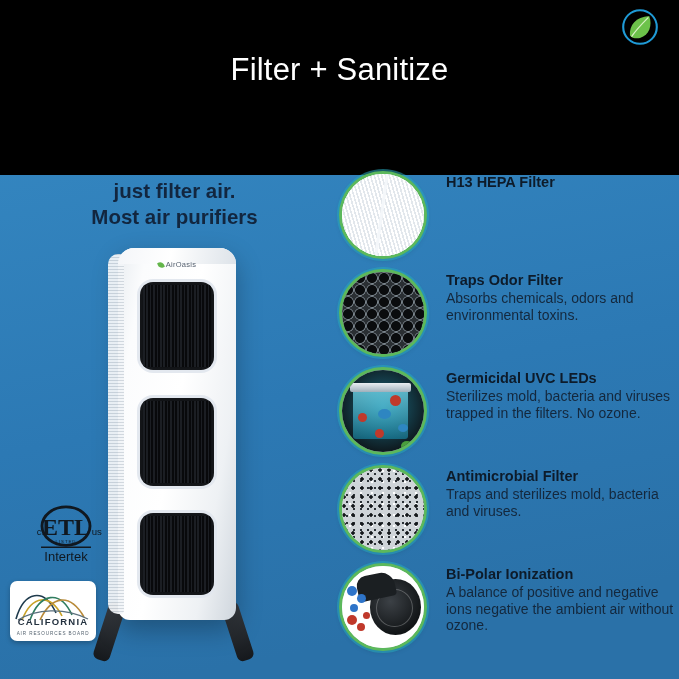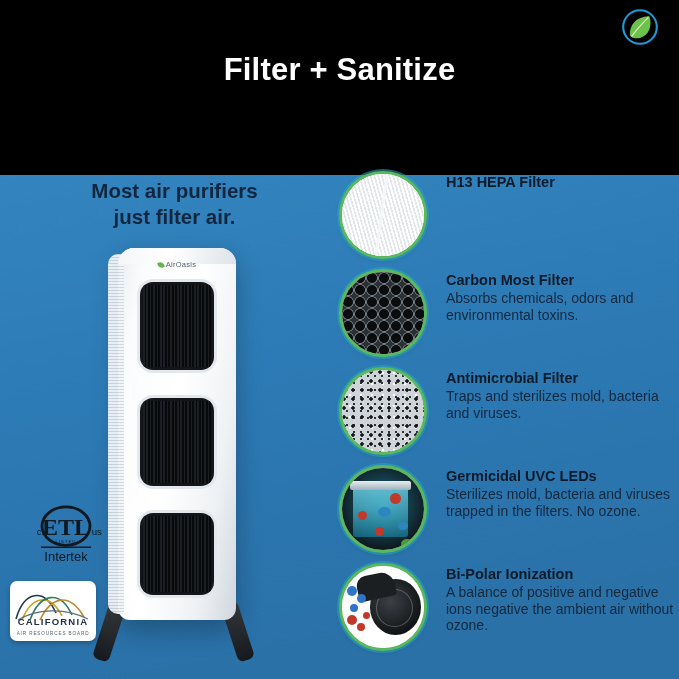--- a/index.html
+++ b/index.html
@@ -8,21 +8,21 @@
     background:#000;
     font-family:"Liberation Sans", sans-serif;
     overflow:hidden;
   }
   #stage{position:relative;width:679px;height:679px;overflow:hidden;background:#000;}
 
   
   .header{position:absolute;left:0;top:0;width:679px;height:175px;background:#000;z-index:2;}
   .title{
     position:absolute;left:0;top:52px;width:679px;text-align:center;
-    color:#fff;font-size:31px;font-weight:700;letter-spacing:.2px;
+    color:#fff;font-size:31px;font-weight:400;letter-spacing:.2px;
   }
   .brand-logo{position:absolute;right:18px;top:6px;width:42px;height:42px;}
 
   
   .wavewrap{position:absolute;left:0;top:0;width:679px;height:679px;z-index:1;}
 
   
   .headline{
     position:absolute;left:52px;top:178px;width:245px;
     text-align:center;color:#12263f;font-size:20.5px;font-weight:700;line-height:1.28;
@@ -150,22 +150,22 @@
   <div class="header">
     <div class="title">Filter + Sanitize</div>
     <svg class="brand-logo" viewBox="0 0 100 100">
       <circle cx="50" cy="50" r="40" fill="none" stroke="#1f9ad6" stroke-width="5"></circle>
       <path d="M72 24 C40 26 24 46 26 70 C30 76 40 78 50 76 C72 70 80 46 72 24 Z" fill="#6cc24a"></path>
       <path d="M70 27 C52 45 38 60 30 73" stroke="#d9f2c4" stroke-width="3" fill="none"></path>
     </svg>
   </div>
 
   <div class="headline">
+    <div>just filter air.</div>
     <div>Most air purifiers</div>
-    <div>just filter air.</div>
   </div>
 
   <div class="product">
     <div class="leg legL"></div>
     <div class="leg legR"></div>
     <div class="pbody"></div>
     <div class="pside"></div>
     <div class="ptop"></div>
     <div class="plogo"><span class="leaf"></span><span>AirOasis</span></div>
     <div class="vent v1">
@@ -213,51 +213,51 @@
       <div class="ftext">
         <div class="fttl">H13 HEPA Filter</div>
       </div>
     </div>
 
     <div class="feature">
       <div class="fcirc">
           <span class="tex-carbon"></span>
         </div>
       <div class="ftext">
-        <div class="fttl">Carbon Most Filter</div>
+        <div class="fttl">Traps Odor Filter</div>
         <div class="fdesc">Absorbs chemicals, odors and environmental toxins.</div>
-      </div>
-    </div>
-
-    <div class="feature">
-      <div class="fcirc">
-          <span class="tex-anti"></span>
-        </div>
-      <div class="ftext">
-        <div class="fttl">Antimicrobial Filter</div>
-        <div class="fdesc">Traps and sterilizes mold, bacteria and viruses.</div>
       </div>
     </div>
 
     <div class="feature">
       <div class="fcirc">
         <span class="tex-uvc">
           <span class="panel"></span>
             <span class="bar"></span>
           <span class="g" style="left:58%;top:30%;width:11px;height:11px;background:#c0392b;"></span>
           <span class="g" style="left:20%;top:52%;width:9px;height:9px;background:#c0392b;"></span>
           <span class="g" style="left:40%;top:72%;width:9px;height:9px;background:#c0392b;"></span>
           <span class="g" style="left:44%;top:48%;width:13px;height:10px;background:#2e86c1;"></span>
           <span class="g" style="left:68%;top:66%;width:10px;height:8px;background:#2e86c1;"></span>
           <span class="g" style="left:72%;top:86%;width:12px;height:10px;background:#4a9f3c;"></span>
         </span>
       </div>
       <div class="ftext">
         <div class="fttl">Germicidal UVC LEDs</div>
         <div class="fdesc">Sterilizes mold, bacteria and viruses trapped in the filters. No ozone.</div>
+      </div>
+    </div>
+
+    <div class="feature">
+      <div class="fcirc">
+          <span class="tex-anti"></span>
+        </div>
+      <div class="ftext">
+        <div class="fttl">Antimicrobial Filter</div>
+        <div class="fdesc">Traps and sterilizes mold, bacteria and viruses.</div>
       </div>
     </div>
 
     <div class="feature">
       <div class="fcirc">
         <span class="tex-ion">
           <span class="fan"></span>
             <span class="ring"></span>
             <span class="neck"></span>
           <span class="ion" style="left:6%;top:24%;width:10px;height:10px;background:#2e74c9;"></span>

